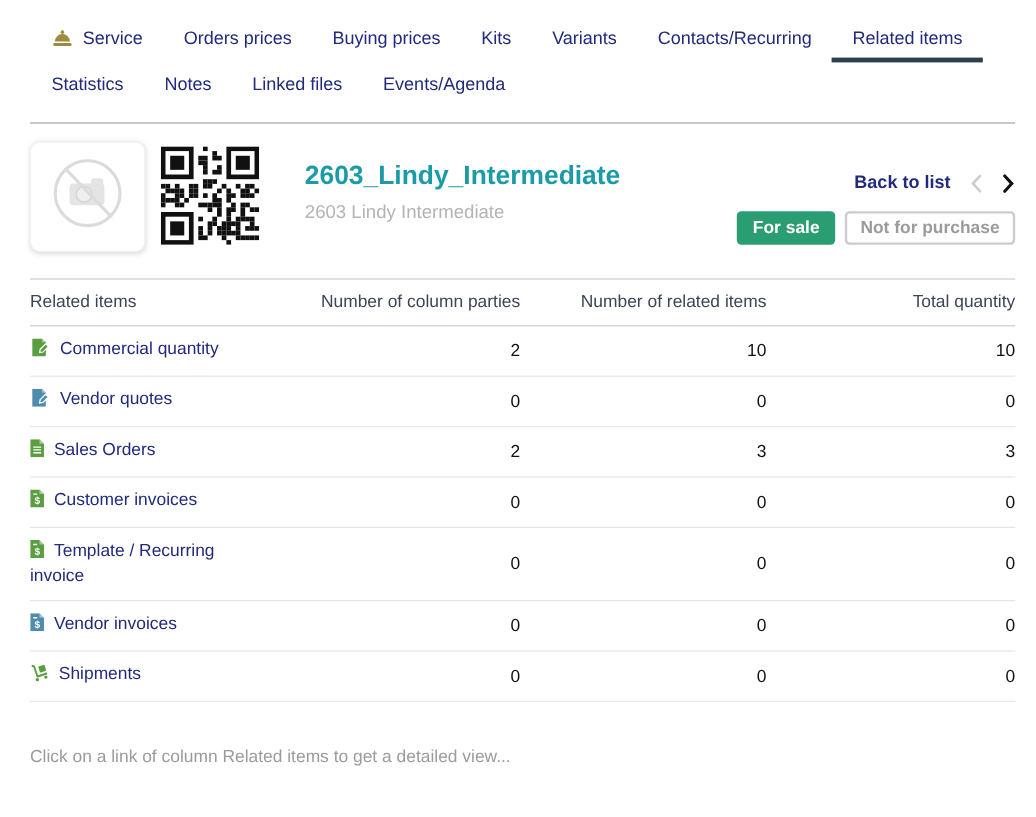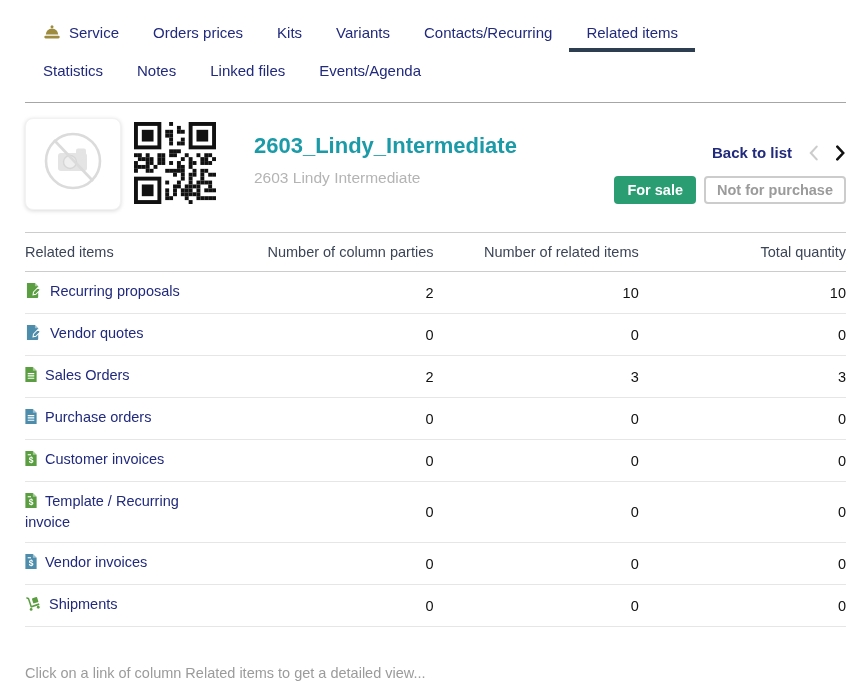--- a/index.html
+++ b/index.html
@@ -51,20 +51,23 @@
       <svg width="18" height="15" viewBox="0 0 17 15">
         <circle cx="8.5" cy="1.8" r="1.5" fill="#9d8c3f"></circle>
         <path d="M8.5 3.4a6.2 6.2 0 0 1 6.2 6.2H2.3a6.2 6.2 0 0 1 6.2-6.2z" fill="#9d8c3f"></path>
         <rect x="0.8" y="10.8" width="15.4" height="2.6" rx="1.3" fill="#9d8c3f"></rect>
       </svg>
     </span>
     <span>Service</span>
   </div>
   <div class="tab">
       <span>Orders prices</span>
+    </div>
+  <div class="tab">
+      <span>Buying prices</span>
     </div>
   <div class="tab">
       <span>Kits</span>
     </div>
   <div class="tab">
       <span>Variants</span>
     </div>
   <div class="tab">
       <span>Contacts/Recurring</span>
     </div>
@@ -275,21 +278,21 @@
       <th class="num">Number of related items</th>
       <th class="num">Total quantity</th>
     </tr>
   </thead>
   <tbody>
     <tr>
       <td class="c1"><a class="rowlink"><span class="ric"><svg width="17" height="15" viewBox="0 0 18 16">
                 <path d="M2 0h8.5L14 3.5V15a1 1 0 0 1-1 1H2z" fill="#5a9e41"></path>
                 <path d="M10.5 0L14 3.5h-3.5z" fill="#fff" opacity=".45"></path>
                 <path d="M9 9.6l4.8-4.8 2.5 2.5-4.8 4.8-3 .5z" fill="#5a9e41" stroke="#fff" stroke-width="1.1"></path>
-              </svg></span><span>Recurring proposals</span></a></td>
+              </svg></span><span>Commercial quantity</span></a></td>
       <td class="num">2</td>
       <td class="num">10</td>
       <td class="num">10</td>
     </tr>
     <tr>
       <td class="c1"><a class="rowlink"><span class="ric"><svg width="17" height="15" viewBox="0 0 18 16">
                 <path d="M2 0h8.5L14 3.5V15a1 1 0 0 1-1 1H2z" fill="#4d8caa"></path>
                 <path d="M10.5 0L14 3.5h-3.5z" fill="#fff" opacity=".45"></path>
                 <path d="M9 9.6l4.8-4.8 2.5 2.5-4.8 4.8-3 .5z" fill="#4d8caa" stroke="#fff" stroke-width="1.1"></path>
               </svg></span><span>Vendor quotes</span></a></td>
@@ -302,30 +305,20 @@
                 <path d="M0 0h8l4 4v12H0z" fill="#5a9e41"></path>
                 <path d="M8 0l4 4H8z" fill="#fff" opacity=".45"></path>
                 <path d="M2.5 7h7M2.5 9.5h7M2.5 12h7" stroke="#fff" stroke-width="1.2"></path>
               </svg></span><span>Sales Orders</span></a></td>
       <td class="num">2</td>
       <td class="num">3</td>
       <td class="num">3</td>
     </tr>
     <tr>
       <td class="c1"><a class="rowlink"><span class="ric"><svg width="12" height="15" viewBox="0 0 12 16">
-                <path d="M0 0h8l4 4v12H0z" fill="#4d8caa"></path>
-                <path d="M8 0l4 4H8z" fill="#fff" opacity=".45"></path>
-                <path d="M2.5 7h7M2.5 9.5h7M2.5 12h7" stroke="#fff" stroke-width="1.2"></path>
-              </svg></span><span>Purchase orders</span></a></td>
-      <td class="num">0</td>
-      <td class="num">0</td>
-      <td class="num">0</td>
-    </tr>
-    <tr>
-      <td class="c1"><a class="rowlink"><span class="ric"><svg width="12" height="15" viewBox="0 0 12 16">
                 <path d="M0 0h8l4 4v12H0z" fill="#5a9e41"></path>
                 <path d="M8 0l4 4H8z" fill="#fff" opacity=".45"></path>
                 <path d="M2.5 4h3.5" stroke="#fff" stroke-width="1.2"></path>
                 <text x="6" y="13.2" font-size="9" font-weight="bold" fill="#fff" text-anchor="middle" font-family="Liberation Sans,sans-serif">$</text>
               </svg></span><span>Customer invoices</span></a></td>
       <td class="num">0</td>
       <td class="num">0</td>
       <td class="num">0</td>
     </tr>
     <tr>

